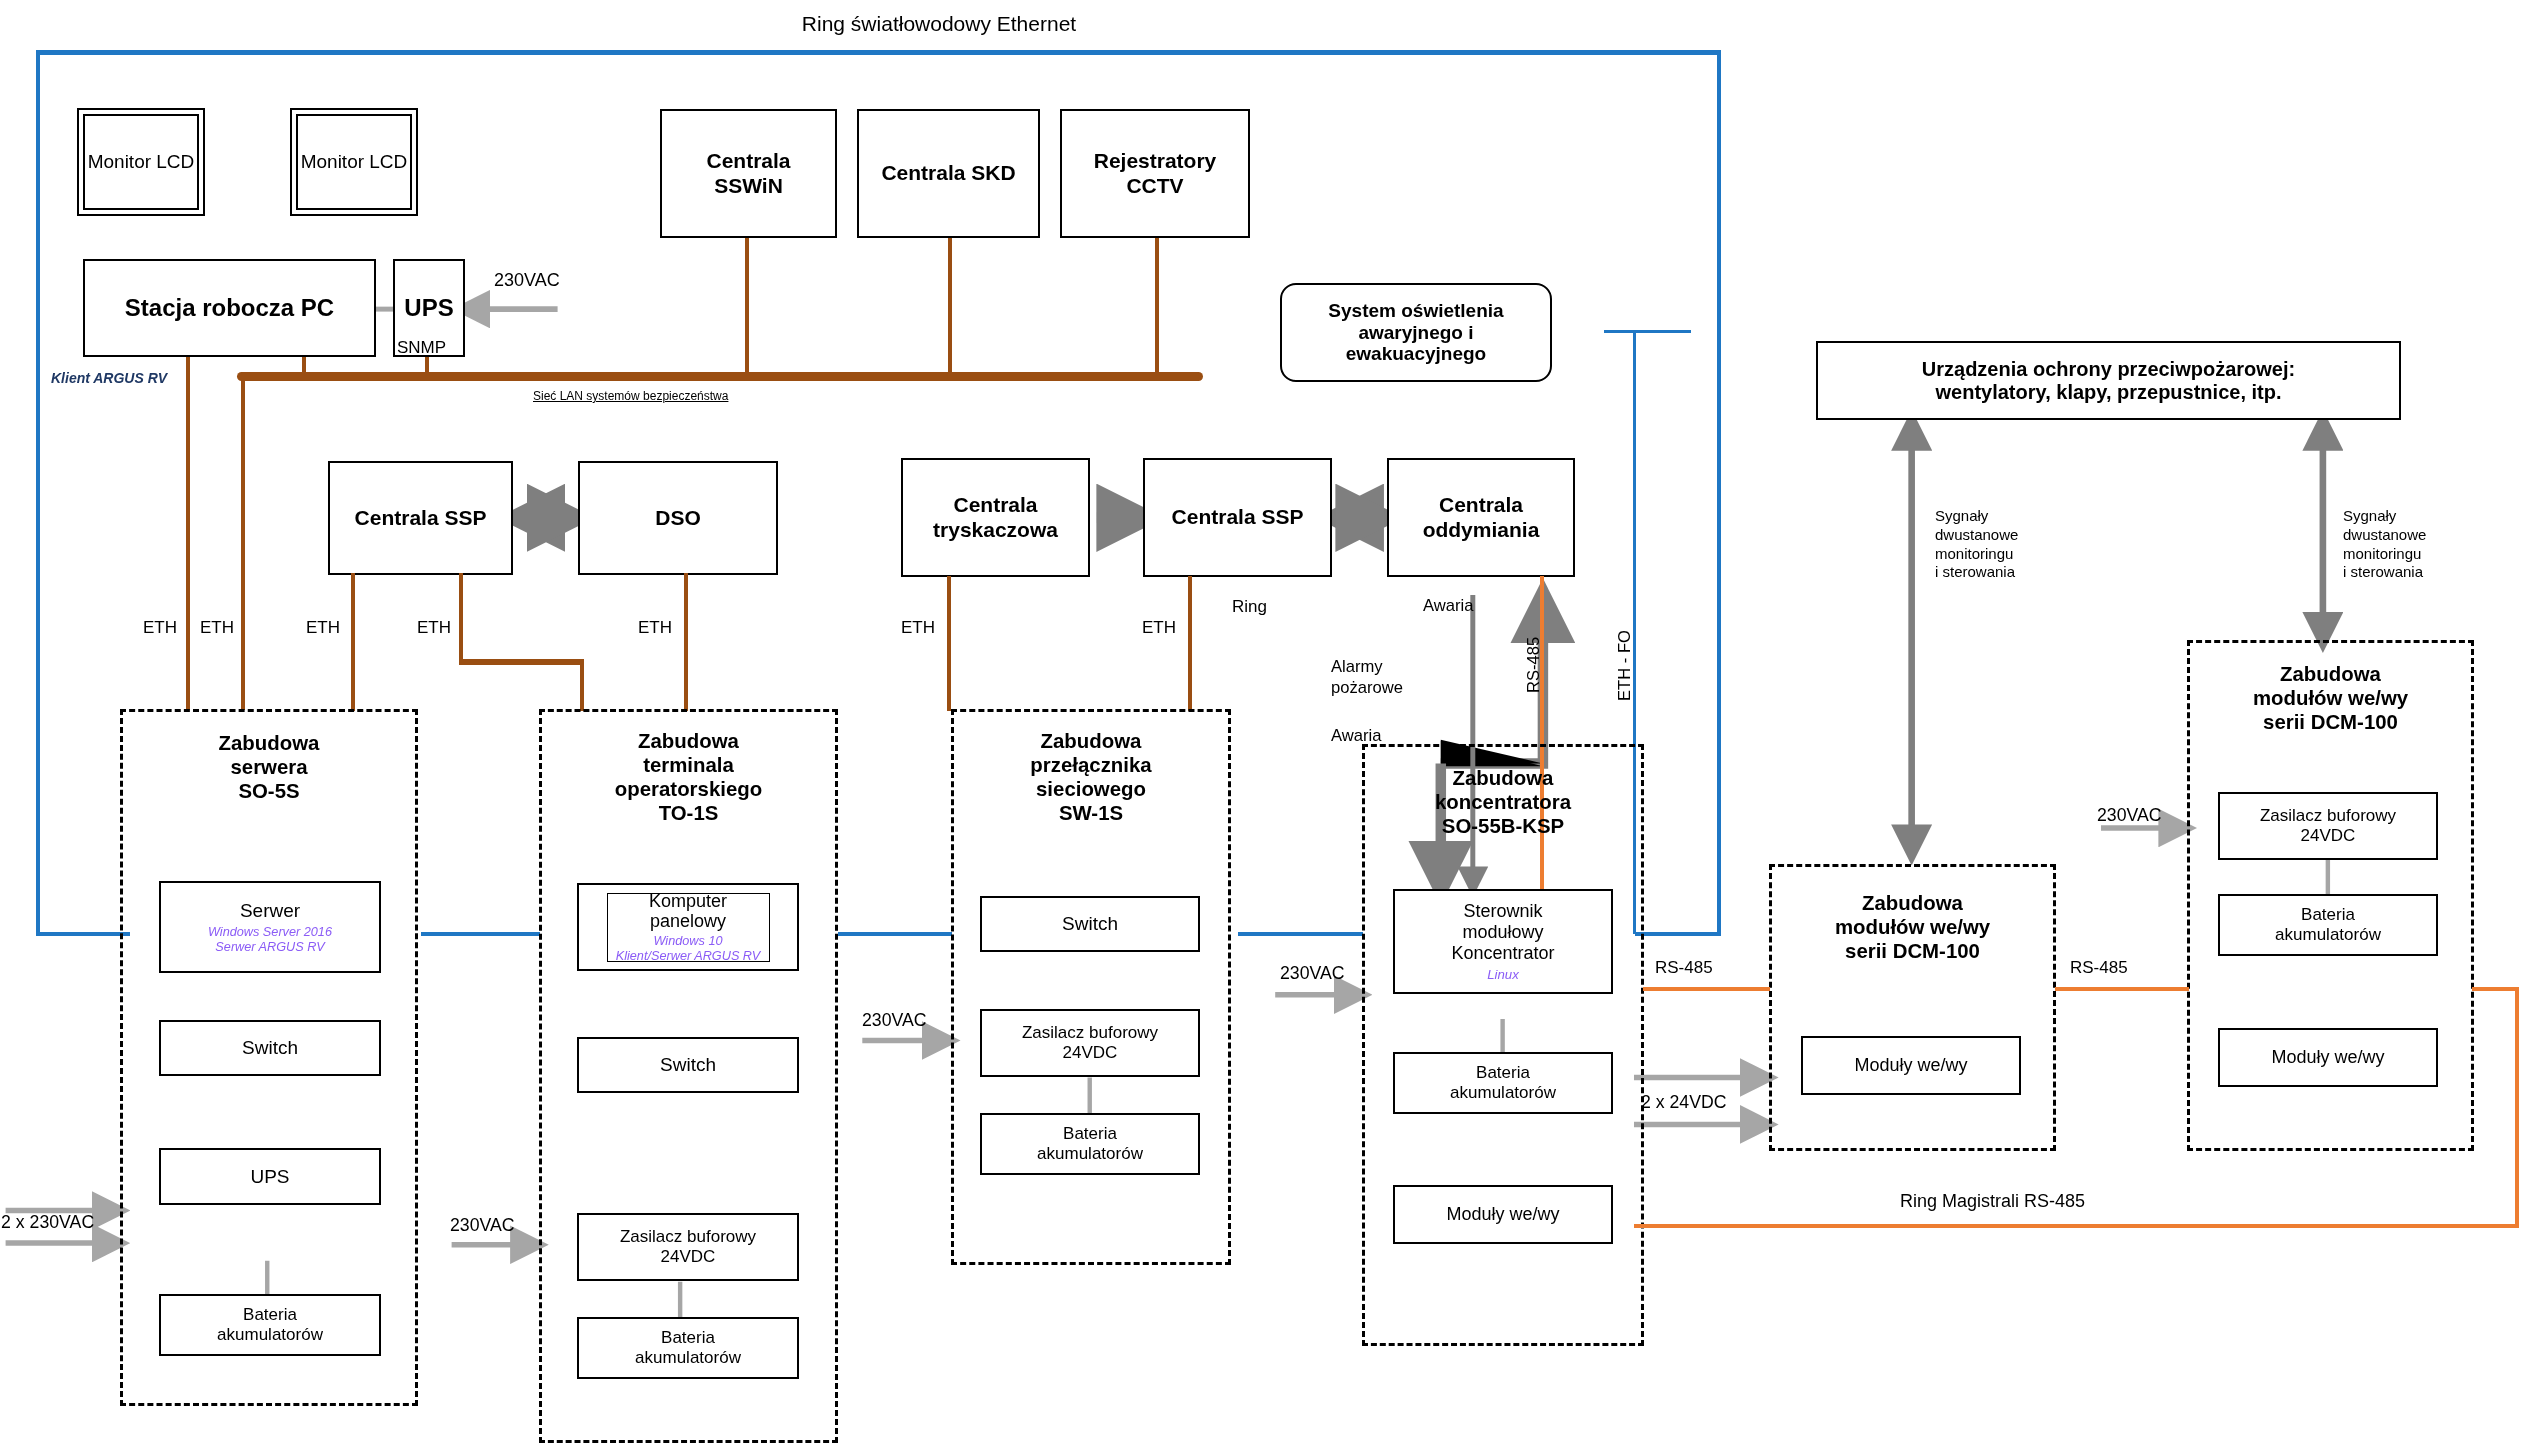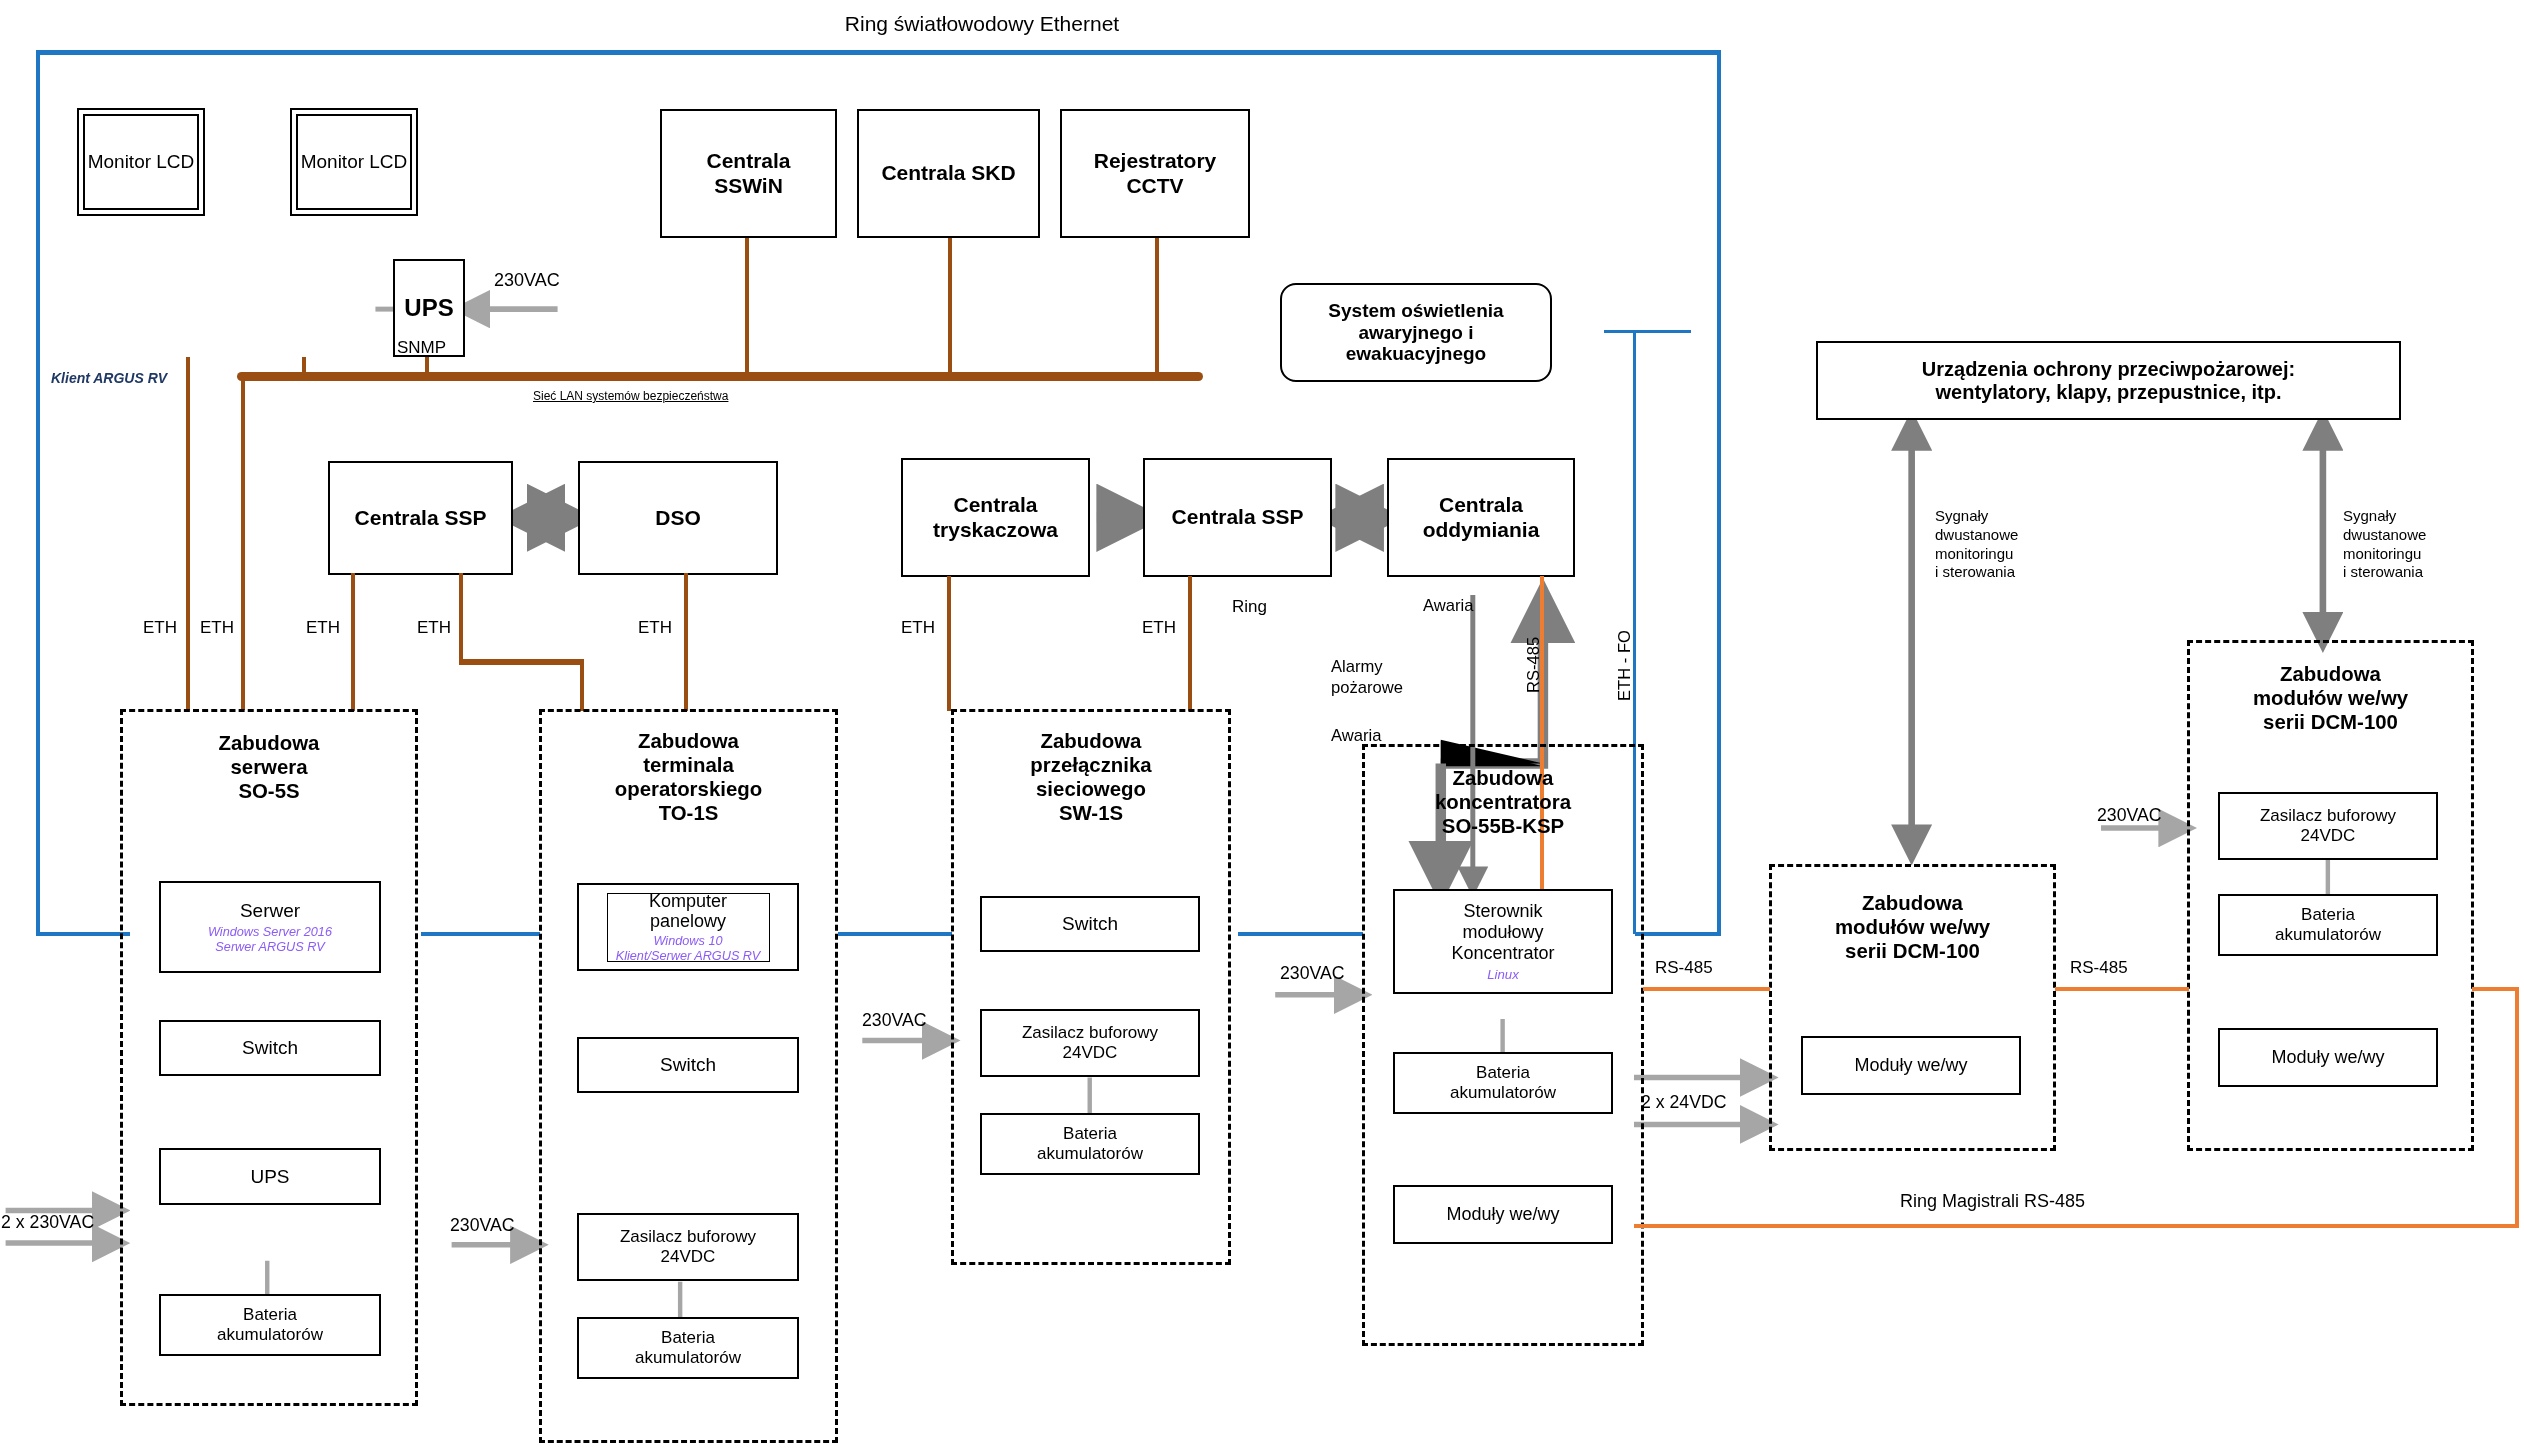--- a/index.html
+++ b/index.html
@@ -125,21 +125,21 @@
 
     <line x1="3806" y1="1500" x2="3962" y2="1500" stroke="#A6A6A6" stroke-width="10" marker-end="url(#ahGrey)"></line>
 
     <line x1="484" y1="2284" x2="484" y2="2346" stroke="#A6A6A6" stroke-width="8"></line>
     <line x1="1232" y1="2322" x2="1232" y2="2388" stroke="#A6A6A6" stroke-width="8"></line>
     <line x1="1974" y1="1952" x2="1974" y2="2018" stroke="#A6A6A6" stroke-width="8"></line>
     <line x1="2722" y1="1846" x2="2722" y2="1906" stroke="#A6A6A6" stroke-width="8"></line>
     <line x1="4217" y1="1556" x2="4217" y2="1620" stroke="#A6A6A6" stroke-width="8"></line>
   </svg>
 
-  <div class="lbl c" style="left:513px;top:11px;width:938px;font-size:21px;">Ring światłowodowy Ethernet</div>
+  <div class="lbl c" style="left:470px;top:11px;width:938px;font-size:21px;">Ring światłowodowy Ethernet</div>
 
   <div class="ln blue" style="left:36px;top:50px;width:1685px;height:5px;"></div>
   <div class="ln blue" style="left:36px;top:50px;width:3.9px;height:885px;"></div>
   <div class="ln blue" style="left:36px;top:932px;width:94px;height:3.9px;"></div>
   <div class="ln blue" style="left:1717px;top:50px;width:3.9px;height:885px;"></div>
   <div class="ln blue" style="left:1635px;top:932px;width:86px;height:3.9px;"></div>
 
   <div class="ln blue" style="left:421px;top:932px;width:119px;height:3.9px;"></div>
   <div class="ln blue" style="left:838px;top:932px;width:114px;height:3.9px;"></div>
   <div class="ln blue" style="left:1238px;top:932px;width:125px;height:3.9px;"></div>
@@ -147,20 +147,23 @@
   <div class="ln blue" style="left:1604px;top:330px;width:87px;height:3.3px;"></div>
   <div class="ln blue" style="left:1633px;top:330px;width:3.3px;height:604px;"></div>
 
   <div class="monitor" style="left:77px;top:108px;width:128px;height:108px;">
     <div class="inner">Monitor LCD</div>
   </div>
   <div class="monitor" style="left:290px;top:108px;width:128px;height:108px;">
     <div class="inner">Monitor LCD</div>
   </div>
 
+  <div class="devbox bold" style="left:83px;top:259px;width:293px;height:98px;font-size:24px;">
+    <span>Stacja robocza PC</span>
+  </div>
   <div class="devbox bold" style="left:393px;top:259px;width:72px;height:98px;font-size:24px;">
     <span>UPS</span>
   </div>
   <div class="lbl" style="left:494px;top:269px;font-size:18px;">230VAC</div>
   <div class="lbl sub" style="left:51px;top:370px;font-size:14px;">Klient ARGUS RV</div>
   <div class="lbl" style="left:368px;top:337px;font-size:17px;margin-left:29px;">SNMP</div>
 
   <div class="devbox bold" style="left:660px;top:109px;width:177px;height:129px;font-size:21px;white-space:pre;">
     <span>Centrala
 SSWiN</span>

